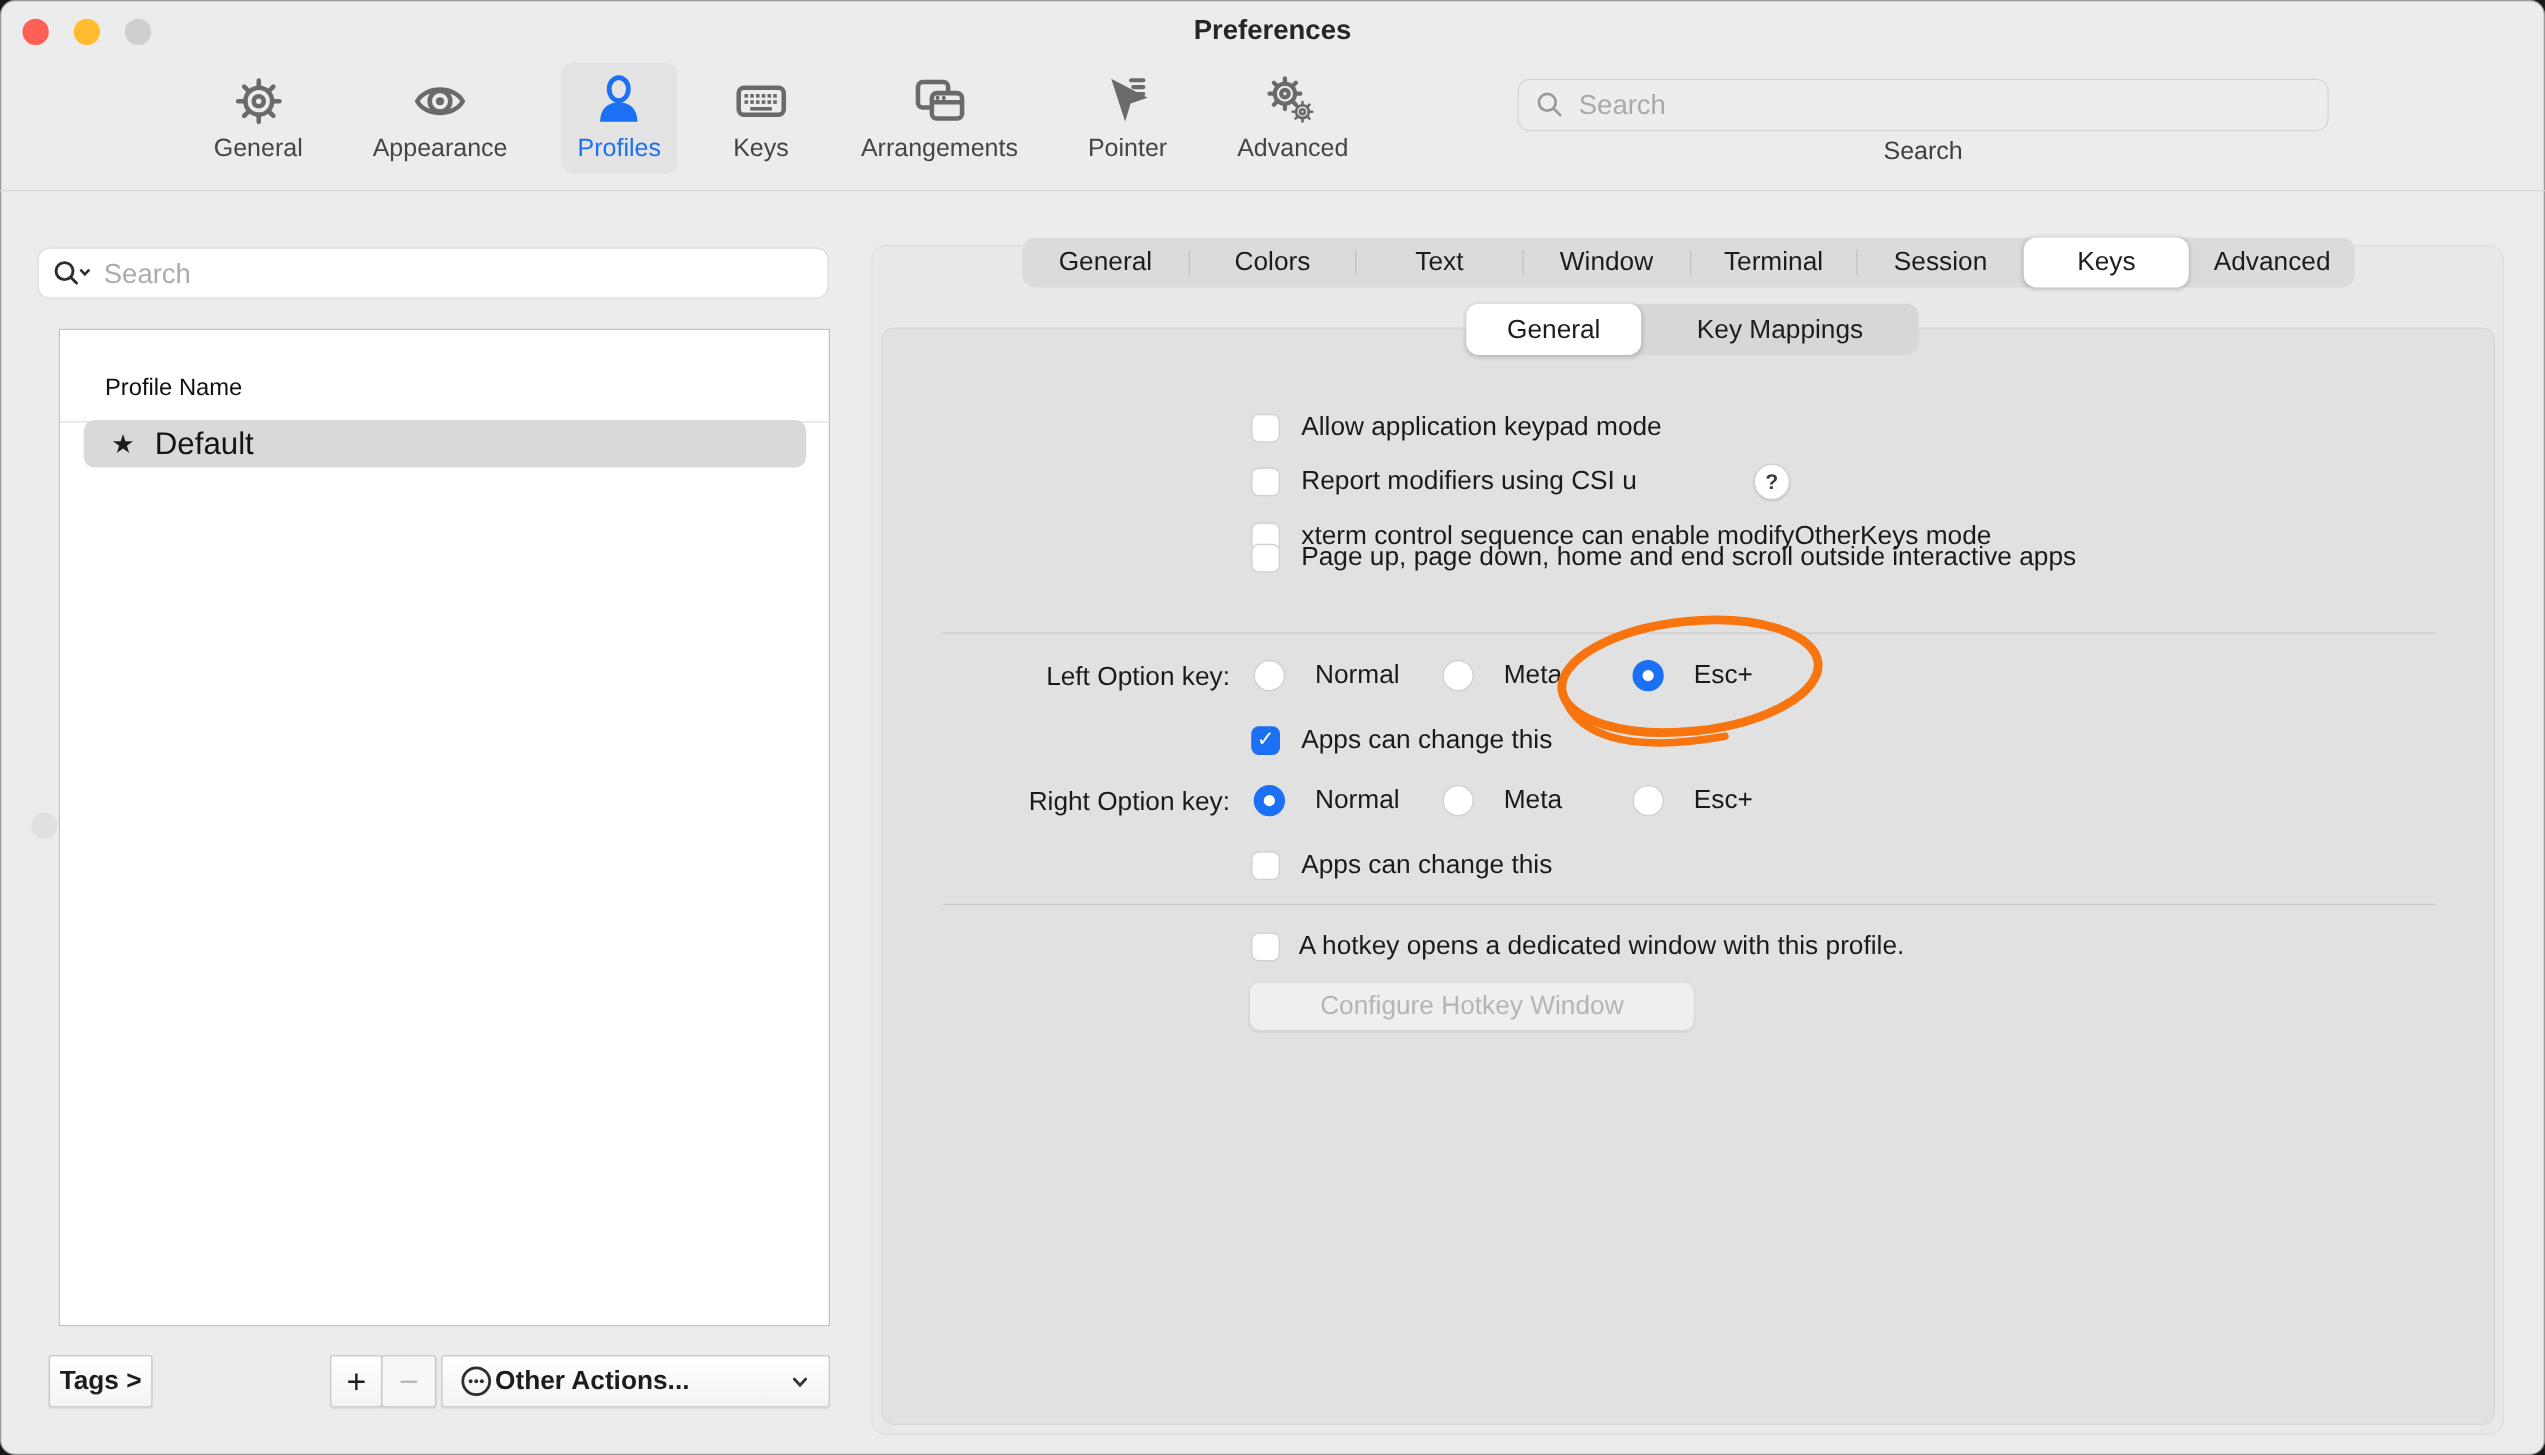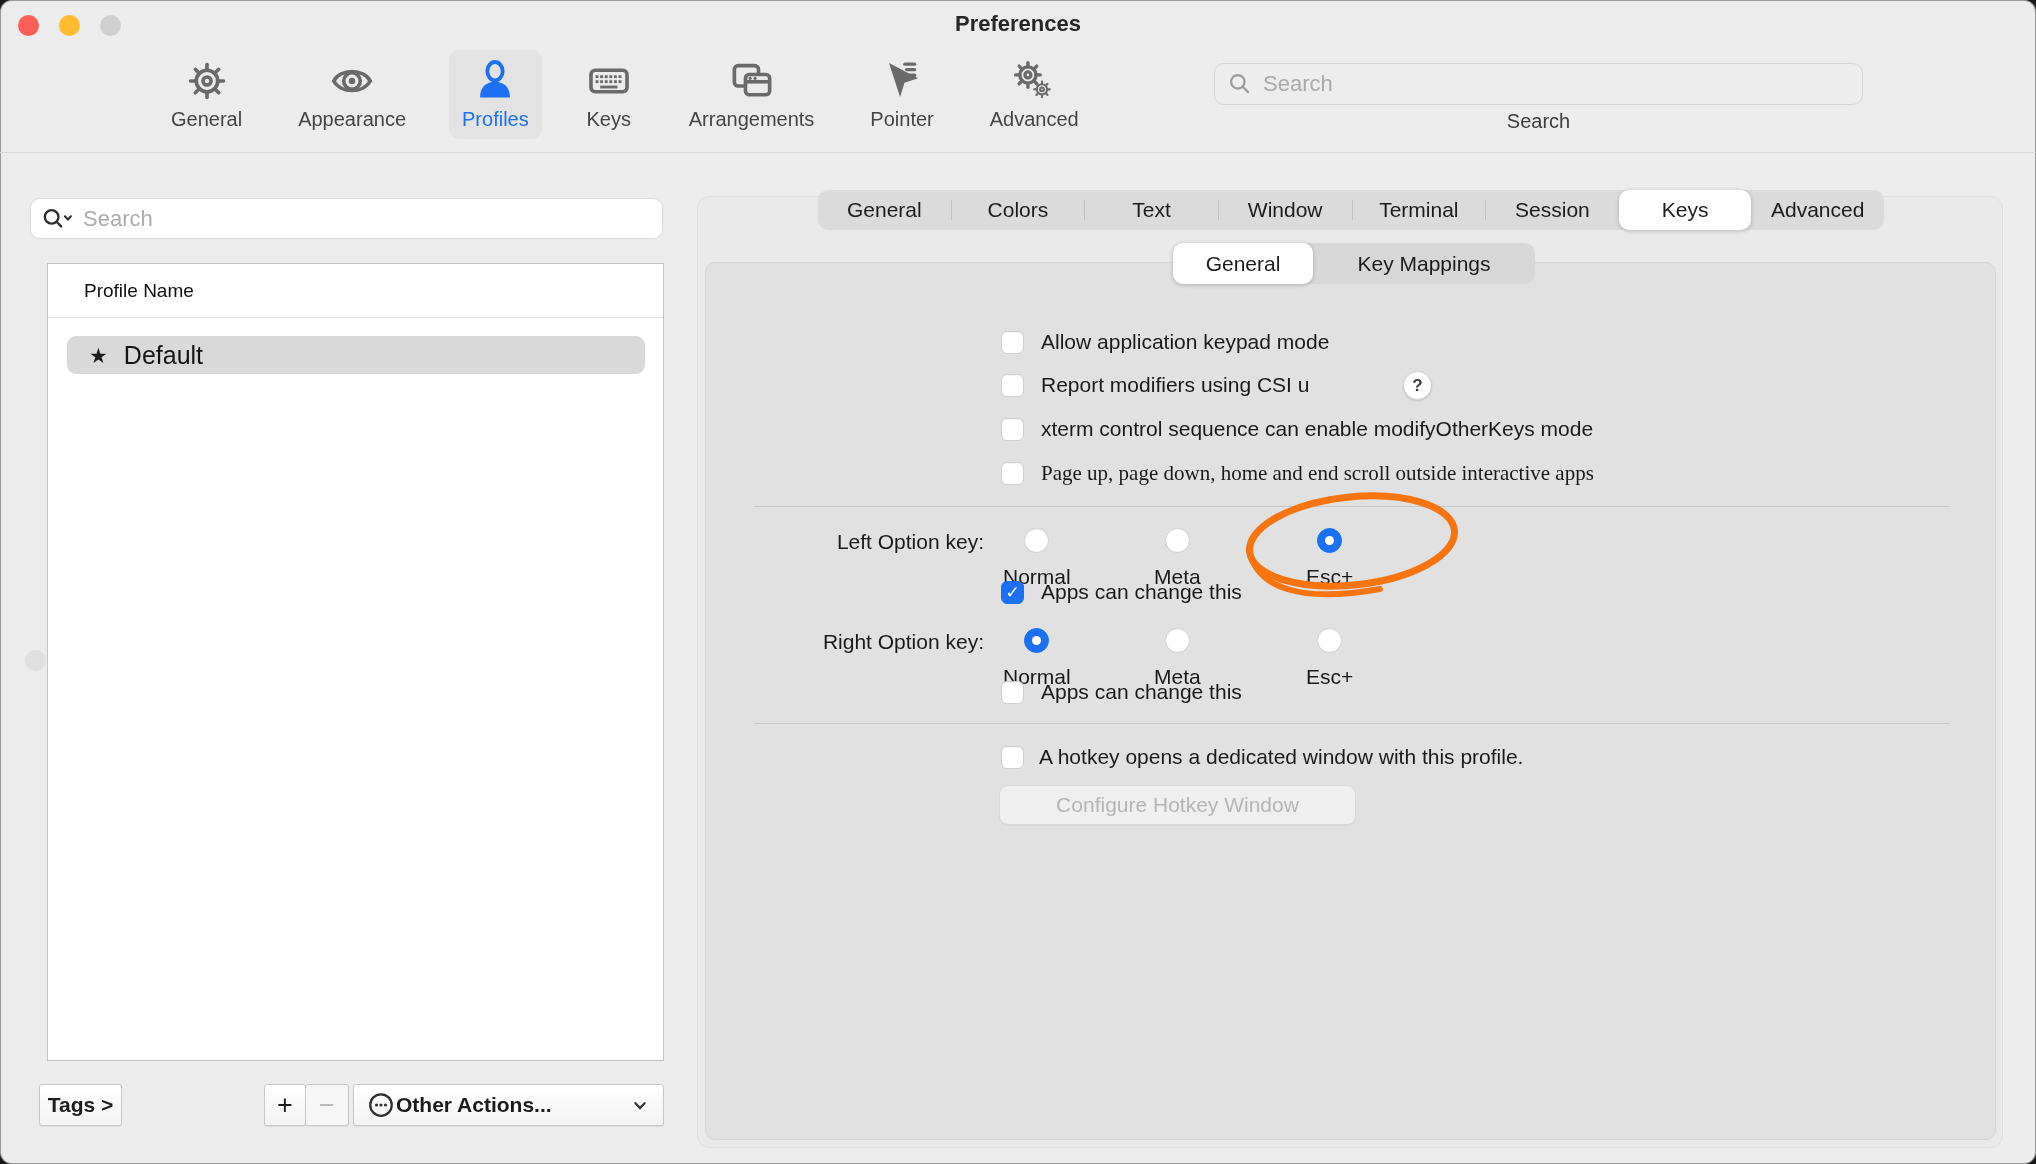--- a/index.html
+++ b/index.html
@@ -25,21 +25,21 @@
   .tb-search input::placeholder{color:#A9A9A9;}
   .tb-search-label{left:1214px;top:110px;width:649px;text-align:center;font-size:20px;color:#3E3E3E;}
   .toolbar-divider{left:0;right:0;top:152px;height:1px;background:#D8D8D8;}
   
   .sb-search{left:30px;top:198px;width:633px;height:41px;background:#fff;border:1px solid #DBDBDB;border-radius:10px;
              display:flex;align-items:center;padding:0 10px;box-sizing:border-box;gap:6px;}
   .sb-search input{border:none;outline:none;background:transparent;font-size:22px;color:#333;width:100%;font-family:inherit;}
   .sb-search input::placeholder{color:#ABABAB;}
   .resize-dot{left:25px;top:650px;width:21px;height:21px;border-radius:50%;background:#E0E0E0;}
   .listbox{left:47px;top:263px;width:617px;height:798px;background:#fff;border:1px solid #C3C3C3;box-sizing:border-box;}
-  .list-header{height:53px;line-height:53px;padding-left:36px;font-size:19px;color:#101010;border-bottom:1px solid #E0E0E0;}
+  .list-header{height:53px;line-height:53px;padding-left:36px;font-size:19px;color:#101010;border-bottom:1px solid #E0E0E0;margin-top:20px;}
   .profile-row{position:absolute;left:19px;top:72px;width:578px;height:38px;background:#D9D9D9;border-radius:9px;
                display:flex;align-items:center;gap:16px;padding-left:22px;box-sizing:border-box;}
   .star{font-size:21px;color:#1c1c1c;line-height:1;}
   .profile-name{font-size:25px;color:#141414;}
   .btn{background:linear-gradient(#FFFFFF,#F3F3F3);border:1px solid #C8C8C8;border-radius:3px;
        box-shadow:0 1px 1px rgba(0,0,0,.07);display:flex;align-items:center;justify-content:center;
        font-size:21px;color:#1c1c1c;box-sizing:border-box;font-weight:bold;}
   .btn-tags{left:39px;top:1084px;width:83px;height:42px;}
   .btn-add{left:264px;top:1084px;width:42px;height:42px;font-size:27px;font-weight:300;}
   .btn-remove{left:305px;top:1084px;width:44px;height:42px;font-size:27px;font-weight:300;color:#B9B9B9;
@@ -65,21 +65,21 @@
   
   .chkrow{position:absolute;display:flex;align-items:center;gap:17px;}
   .cb{width:23px;height:23px;border-radius:6px;background:#fff;border:1px solid #CFCFCF;box-sizing:border-box;
       box-shadow:inset 0 1px 1px rgba(0,0,0,.04);flex:0 0 auto;display:flex;align-items:center;justify-content:center;}
   .cb.checked{background:#1B70F4;border-color:#1B70F4;color:#fff;font-size:17px;font-weight:700;}
   .ctl-label{font-size:21px;color:#1A1A1A;white-space:nowrap;}
   .radio{width:25px;height:25px;border-radius:50%;background:#fff;border:1px solid #CFCFCF;box-sizing:border-box;
          flex:0 0 auto;display:flex;align-items:center;justify-content:center;}
   .radio.sel{background:#1B70F4;border-color:#1B70F4;}
   .radio.sel::after{content:"";width:9px;height:9px;border-radius:50%;background:#fff;}
-  .radiopair{position:absolute;display:flex;align-items:center;gap:12px;flex-direction:column;}
+  .radiopair{position:absolute;display:flex;gap:24px;}
   .rowlabel{position:absolute;width:350px;text-align:right;font-size:21px;color:#1A1A1A;}
   .divider{position:absolute;left:754px;width:1195px;height:1px;background:#C9C9C9;}
   .help{position:absolute;left:1403px;top:371px;width:29px;height:29px;border-radius:50%;background:#fff;
         border:1px solid #D2D2D2;box-shadow:0 1px 2px rgba(0,0,0,.14);display:flex;align-items:center;
         justify-content:center;font-size:17px;font-weight:600;color:#3c3c3c;box-sizing:border-box;}
   .cfg-btn{left:999px;top:785px;width:357px;height:40px;background:#EFEFEF;border:1px solid #DADADA;
            border-radius:9px;display:flex;align-items:center;justify-content:center;font-size:21px;color:#B5B5B5;
            box-sizing:border-box;box-shadow:0 1px 1px rgba(0,0,0,.05);}
   svg{display:block;}
   #annot{pointer-events:none;}
@@ -302,21 +302,21 @@
   </div>
   <div class="chkrow" style="left:1001px;top:373px;">
     <span class="cb"></span>
     <span class="ctl-label">Report modifiers using CSI u</span>
   </div>
   <div class="help">?</div>
   <div class="chkrow" style="left:1001px;top:417px;">
     <span class="cb"></span>
     <span class="ctl-label">xterm control sequence can enable modifyOtherKeys mode</span>
   </div>
-  <div class="chkrow" style="left:1001px;top:461px;font-family:Liberation Serif, serif;">
+  <div class="chkrow" style="left:1001px;top:434px;">
     <span class="cb"></span>
     <span class="ctl-label">Page up, page down, home and end scroll outside interactive apps</span>
   </div>
 
   <div class="divider" style="top:506px;"></div>
 
   <div class="rowlabel" style="left:634px;top:530px;">Left Option key:</div>
   <div class="radiopair" style="left:1003px;top:528px;">
     <span class="radio"></span>
     <span class="ctl-label">Normal</span>

